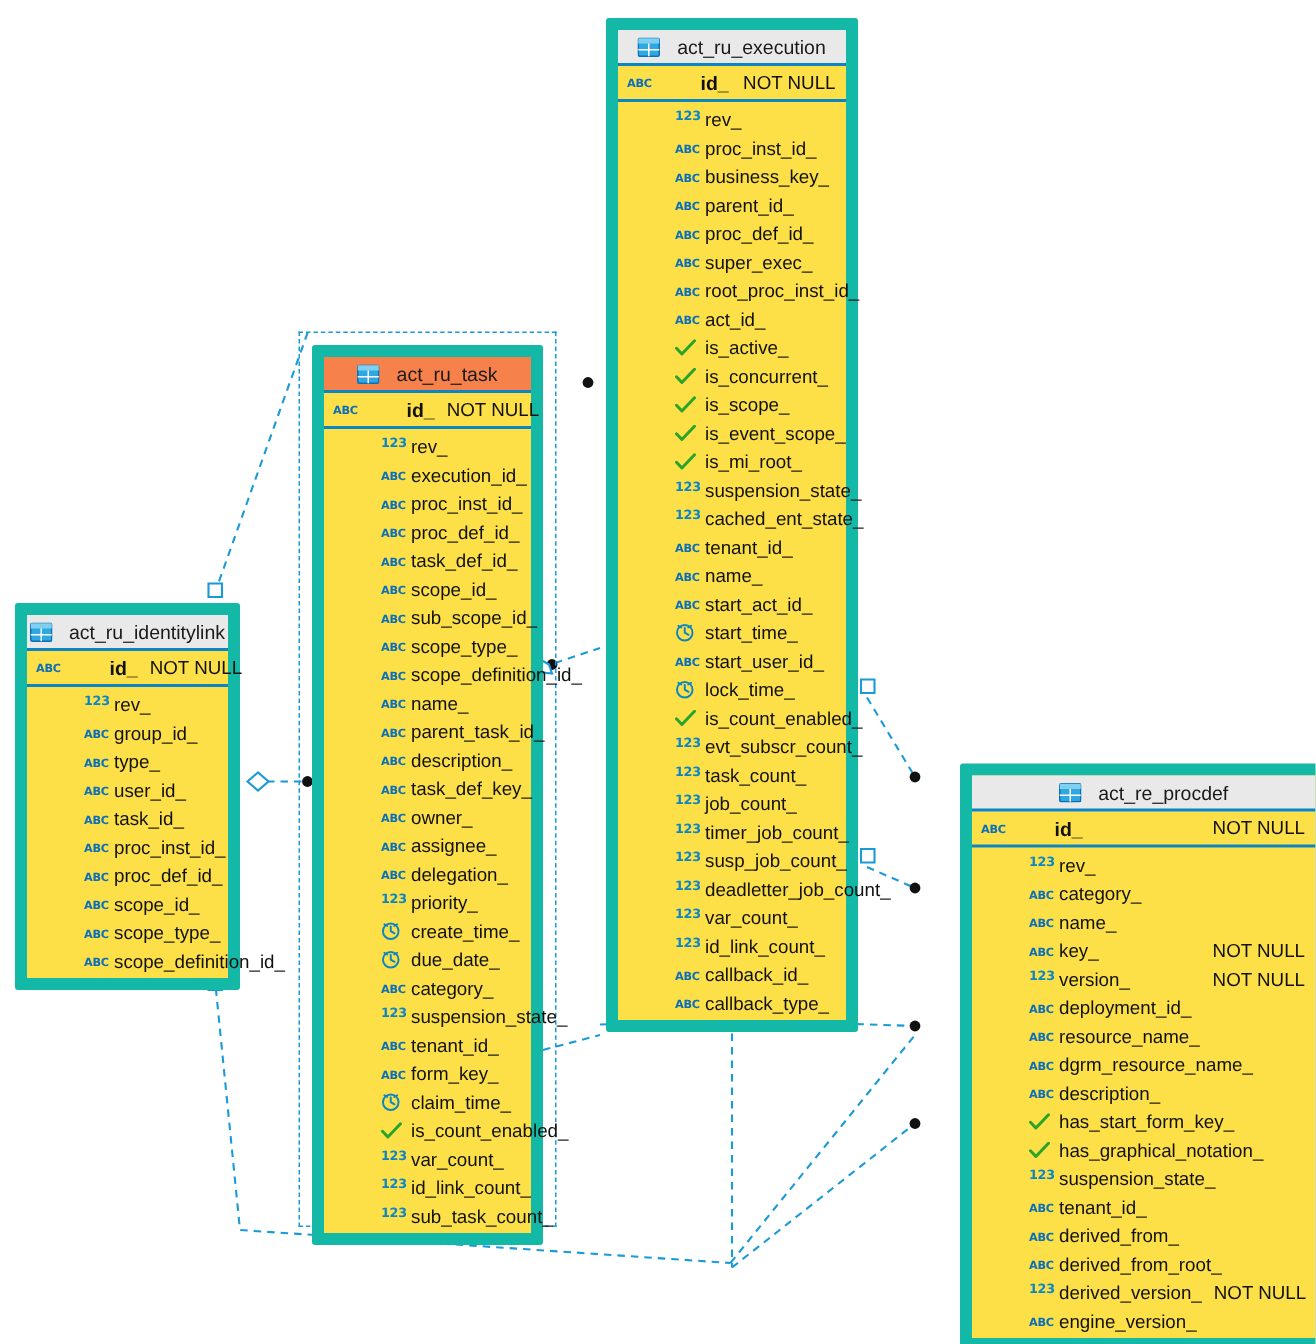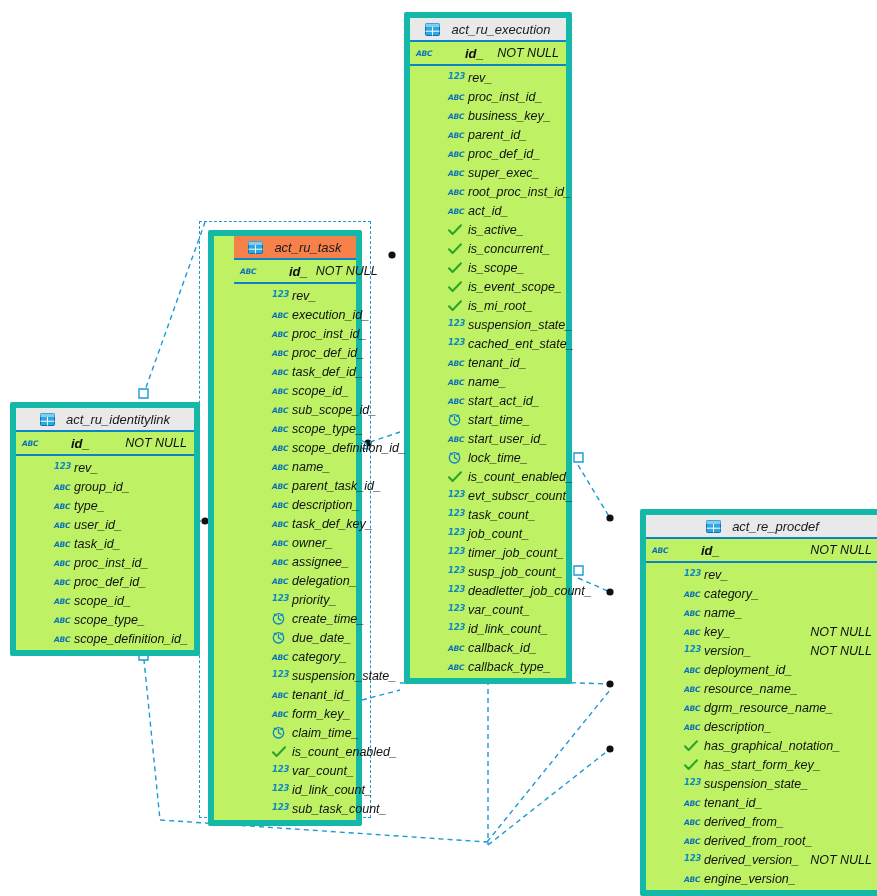--- a/index.html
+++ b/index.html
@@ -17,28 +17,26 @@
     background: #ffffff;
   }
   #edges {
     position: absolute;
     left: 0; top: 0;
     width: 877px; height: 896px;
     pointer-events: none;
   }
   .entity {
     position: absolute;
-    border: 6px solid #14b8a6;
-    background: #bef264;
+    border: 8px solid #14b8a6;
+    background: #fde047;
     border-radius: 2px;
-    font-style: italic;
   }
   .entity.selected {
     outline: none;
-    padding-left: 20px;
   }
   .sel-ring {
     position: absolute;
     border: 1px dashed #1a9ad7;
     pointer-events: none;
   }
   .ent-header {
     height: 24px;
     background: #e9e9e9;
     border-bottom: 2px solid #0c85c4;
@@ -558,21 +556,21 @@
           <span class="spacer"></span>
         </div>
         <div class="col-row">
           <span class="ic ic-123">123</span>
           <span class="cname">sub_task_count_</span>
           <span class="spacer"></span>
         </div>
       </div>
   </div>
 
-  <div class="entity" style="left:10px; top:402px; width:190px;">
+  <div class="entity" style="left:10px; top:402px; width:150px;">
     <div class="ent-header">
       <span class="ic">
         <svg class="tbl-ico" viewBox="0 0 15 13">
             <rect x="0.5" y="0.5" width="14" height="12" rx="1" fill="#2ea8e0" stroke="#0c6fb8"></rect>
             <rect x="0.5" y="0.5" width="14" height="3.5" fill="#7fd0f0"></rect>
             <line x1="7.5" y1="4" x2="7.5" y2="12.5" stroke="#ffffff" stroke-width="1"></line>
             <line x1="0.5" y1="8.2" x2="14.5" y2="8.2" stroke="#ffffff" stroke-width="1"></line>
           </svg>
       </span>
       <span>act_ru_identitylink</span>
@@ -702,30 +700,30 @@
           <span class="ic ic-abc">ABC</span>
           <span class="cname">description_</span>
           <span class="spacer"></span>
         </div>
         <div class="col-row">
           <span class="ic">
             <svg width="14" height="12" viewBox="0 0 14 12">
               <path d="M1 6.2 L4.6 10 L13 1.2" stroke="#2aa32a" stroke-width="2" fill="none" stroke-linecap="round" stroke-linejoin="round"></path>
             </svg>
           </span>
+          <span class="cname">has_start_form_key_</span>
+          <span class="spacer"></span>
+        </div>
+        <div class="col-row">
+          <span class="ic">
+            <svg width="14" height="12" viewBox="0 0 14 12">
+              <path d="M1 6.2 L4.6 10 L13 1.2" stroke="#2aa32a" stroke-width="2" fill="none" stroke-linecap="round" stroke-linejoin="round"></path>
+            </svg>
+          </span>
           <span class="cname">has_graphical_notation_</span>
-          <span class="spacer"></span>
-        </div>
-        <div class="col-row">
-          <span class="ic">
-            <svg width="14" height="12" viewBox="0 0 14 12">
-              <path d="M1 6.2 L4.6 10 L13 1.2" stroke="#2aa32a" stroke-width="2" fill="none" stroke-linecap="round" stroke-linejoin="round"></path>
-            </svg>
-          </span>
-          <span class="cname">has_start_form_key_</span>
           <span class="spacer"></span>
         </div>
         <div class="col-row">
           <span class="ic ic-123">123</span>
           <span class="cname">suspension_state_</span>
           <span class="spacer"></span>
         </div>
         <div class="col-row">
           <span class="ic ic-abc">ABC</span>
           <span class="cname">tenant_id_</span>

